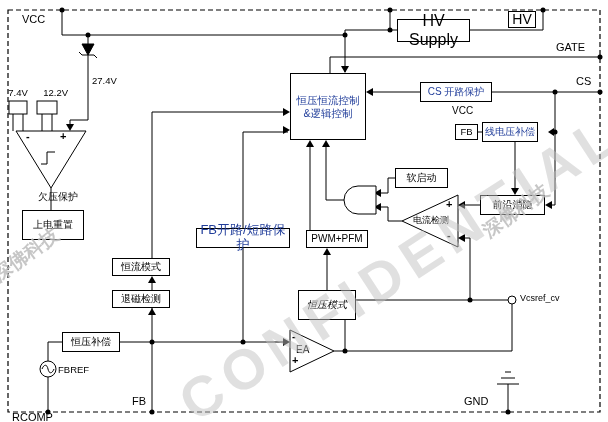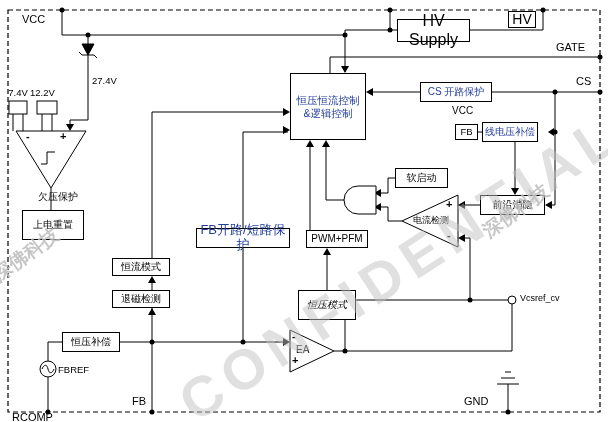--- a/index.html
+++ b/index.html
@@ -194,21 +194,21 @@
   <div class="pm" style="left:292px;top:330px;">-</div>
   <div class="pm" style="left:292px;top:354px;">+</div>
 
   <div class="box" style="left:22px;top:210px;width:62px;height:30px;">上电重置</div>
   <div class="lbl" style="left:38px;top:190px;font-size:10px;">欠压保护</div>
   <div class="pm" style="left:26px;top:130px;">-</div>
   <div class="pm" style="left:60px;top:130px;">+</div>
 
   <div class="lbl small" style="left:92px;top:75px;">27.4V</div>
   <div class="lbl small" style="left:0px;top:87px;width:36px;text-align:center;">7.4V</div>
-  <div class="lbl small" style="left:30px;top:87px;width:38px;text-align:left;">12.2V</div>
+  <div class="lbl small" style="left:30px;top:87px;width:38px;text-align:right;">12.2V</div>
   <div class="lbl small" style="left:58px;top:364px;">FBREF</div>
   <div class="lbl" style="left:520px;top:293px;font-size:9px;">Vcsref_cv</div>
 
   <div class="wm wm-co" style="left:-12px;top:242px;">深佛科技</div>
   <div class="wm wm-co" style="left:478px;top:198px;">深佛科技</div>
   <div class="wm wm-conf" style="left:130px;top:235px;">CONFIDENTIAL</div>
 
 </div>
 
 </body></html>

